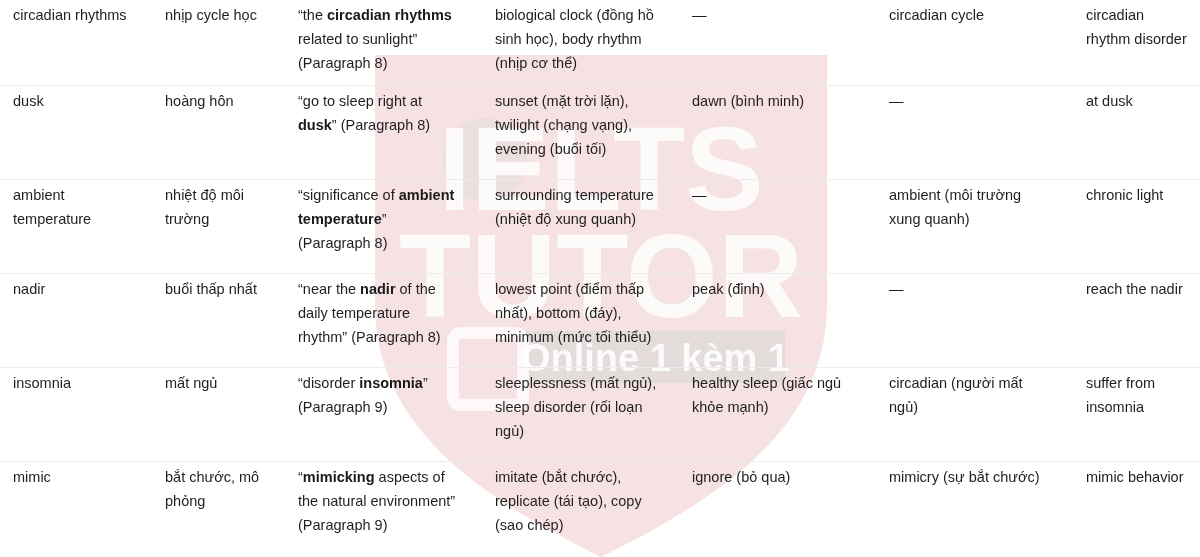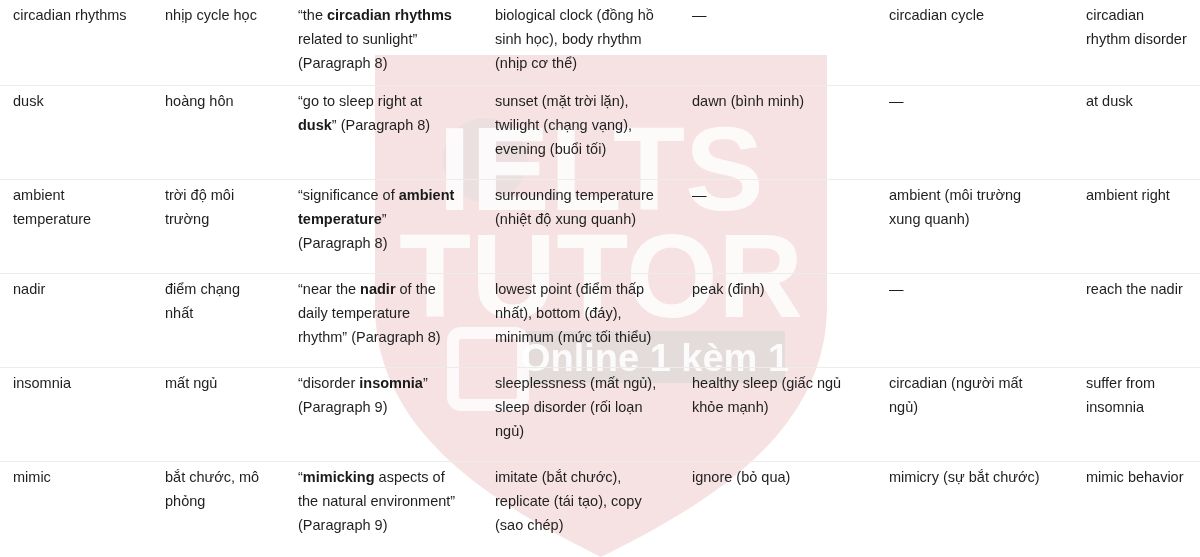--- a/index.html
+++ b/index.html
@@ -97,30 +97,30 @@
       <td>dusk</td>
       <td>hoàng hôn</td>
       <td><span>“go to sleep right at </span><b>dusk</b><span>” (Paragraph 8)</span></td>
       <td>sunset (mặt trời lặn), twilight (chạng vạng), evening (buổi tối)</td>
       <td>dawn (bình minh)</td>
       <td>—</td>
       <td>at dusk</td>
     </tr>
     <tr class="r2">
       <td>ambient temperature</td>
-      <td>trời độ môi trường</td>
+      <td>nhiệt độ môi trường</td>
       <td><span>“significance of </span><b>ambient temperature</b><span>” (Paragraph 8)</span></td>
       <td>surrounding temperature (nhiệt độ xung quanh)</td>
       <td>—</td>
       <td>ambient (môi trường xung quanh)</td>
-      <td>ambient right</td>
+      <td>chronic light</td>
     </tr>
     <tr class="r3">
       <td>nadir</td>
-      <td>điểm chạng nhất</td>
+      <td>buổi thấp nhất</td>
       <td><span>“near the </span><b>nadir</b><span> of the daily temperature rhythm” (Paragraph 8)</span></td>
       <td>lowest point (điểm thấp nhất), bottom (đáy), minimum (mức tối thiểu)</td>
       <td>peak (đỉnh)</td>
       <td>—</td>
       <td>reach the nadir</td>
     </tr>
     <tr class="r4">
       <td>insomnia</td>
       <td>mất ngủ</td>
       <td><span>“disorder </span><b>insomnia</b><span>” (Paragraph 9)</span></td>

